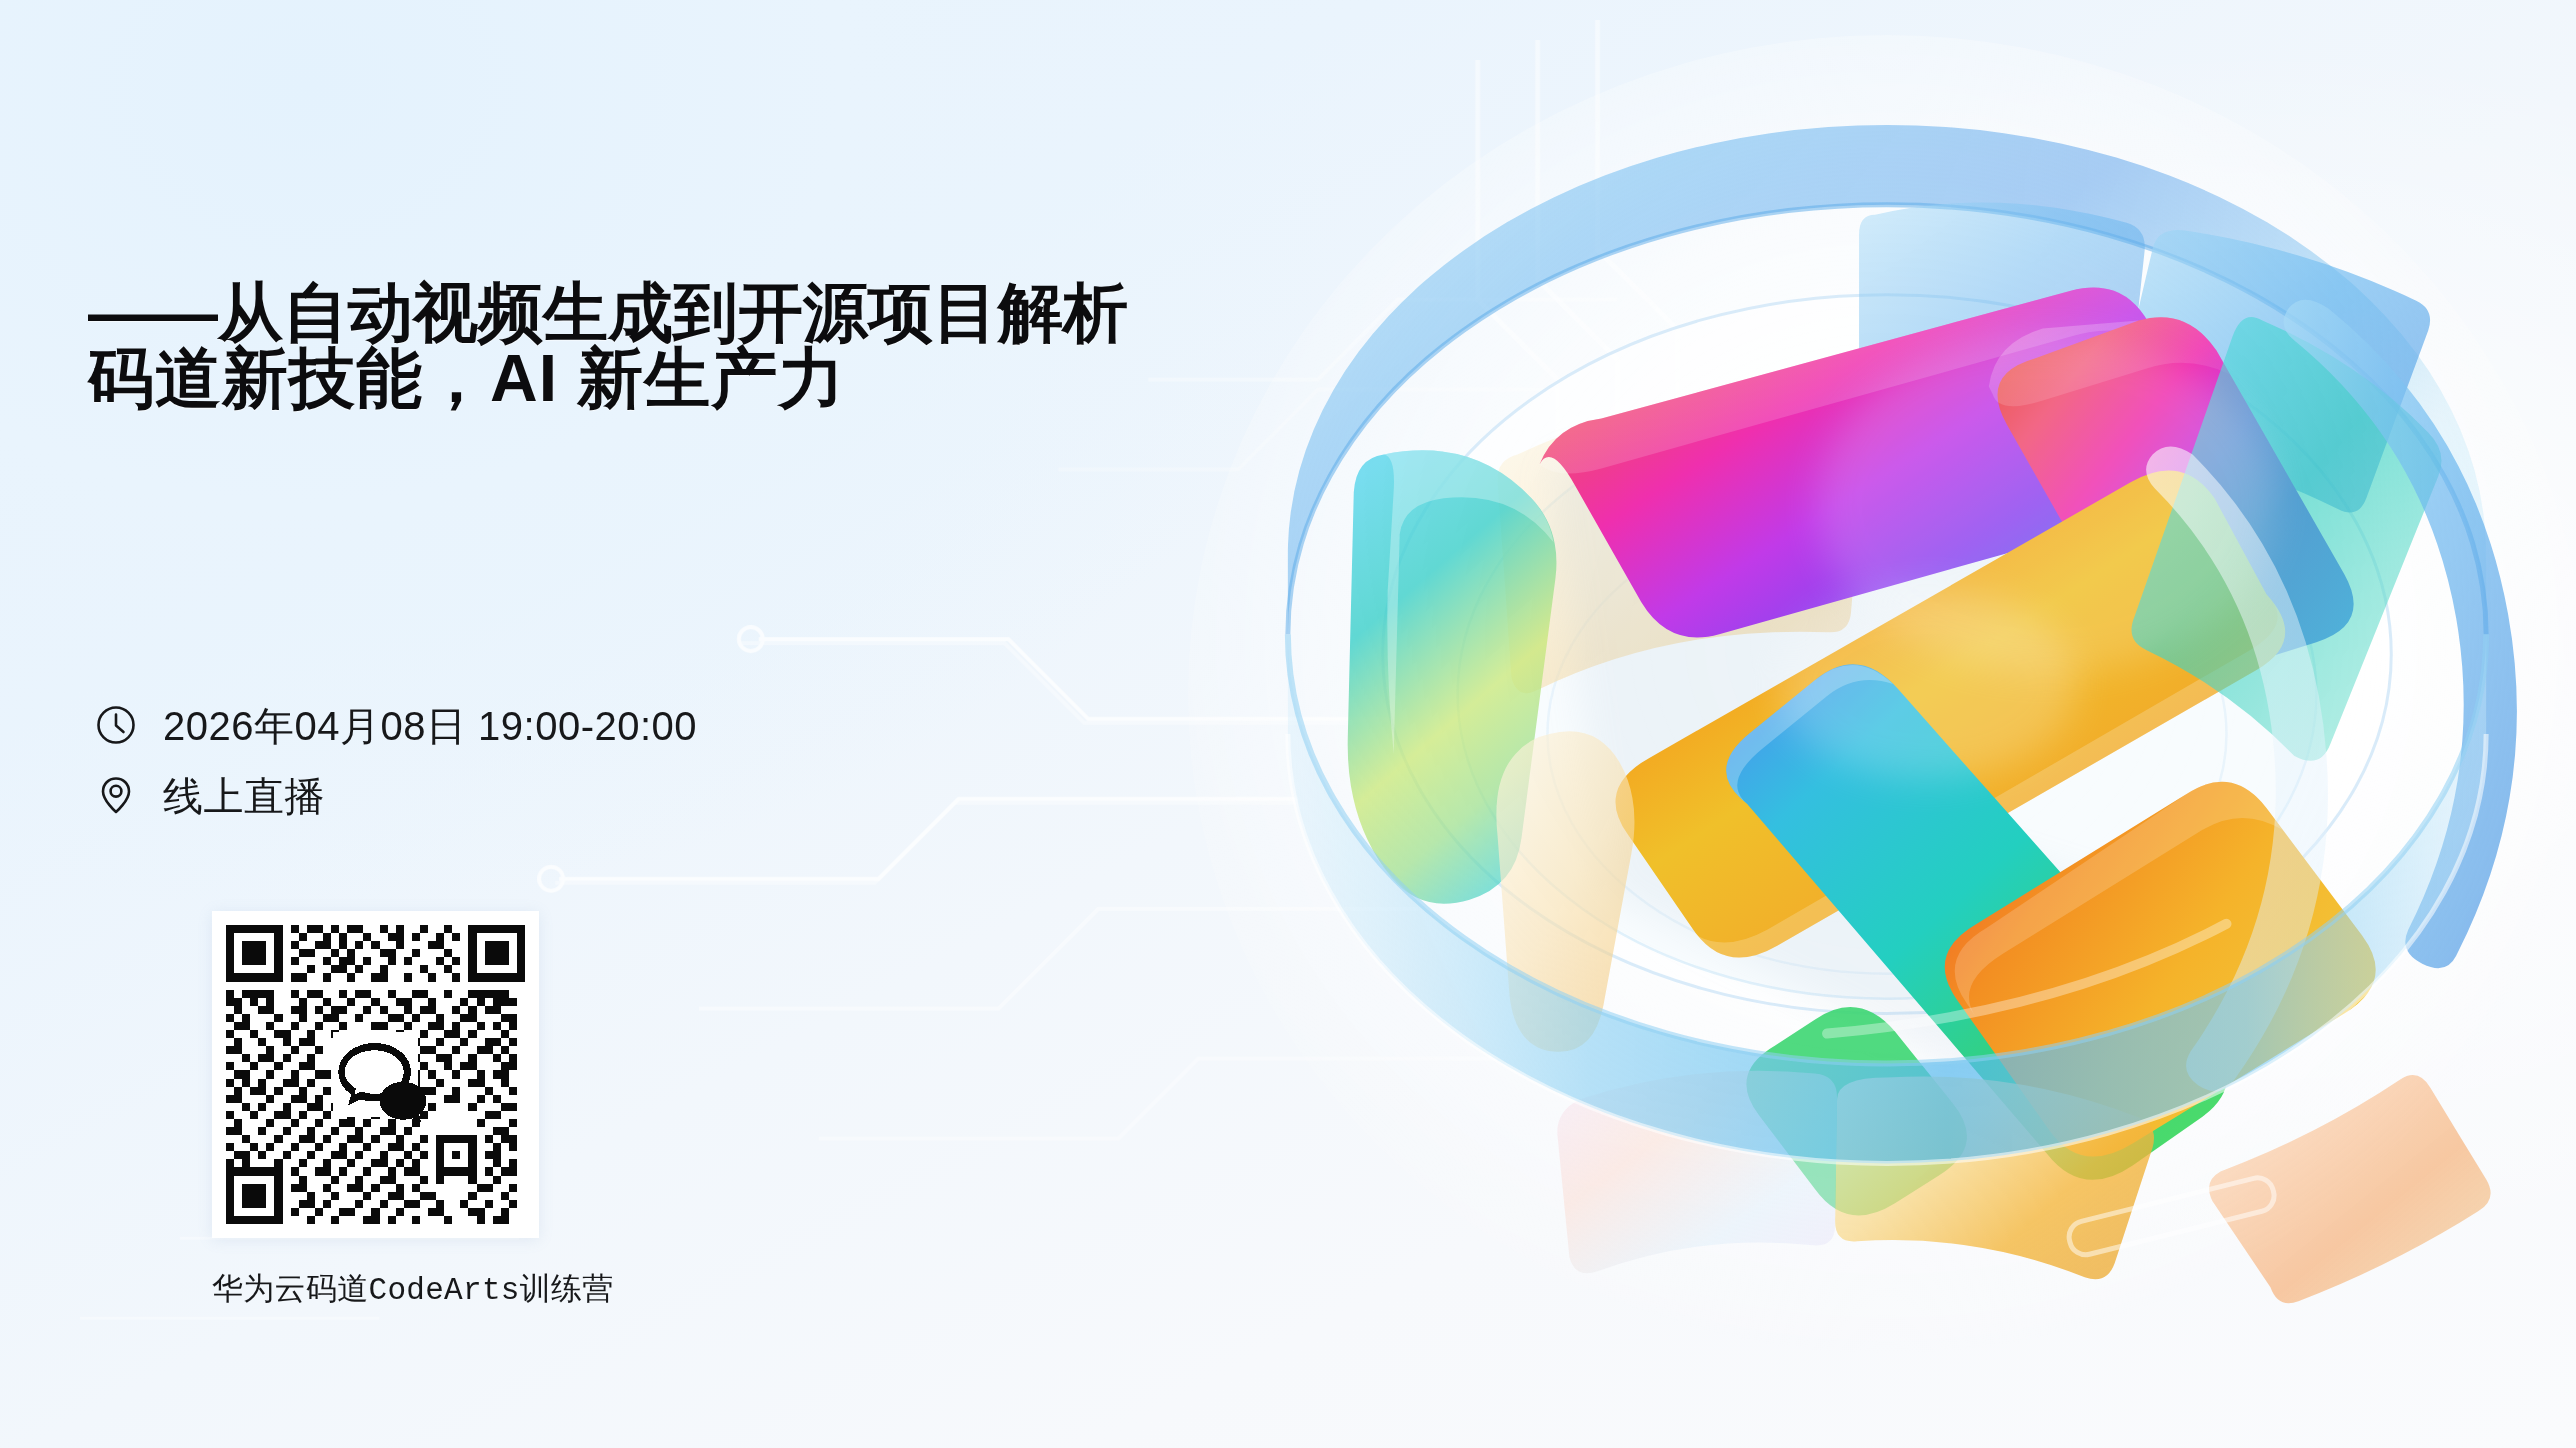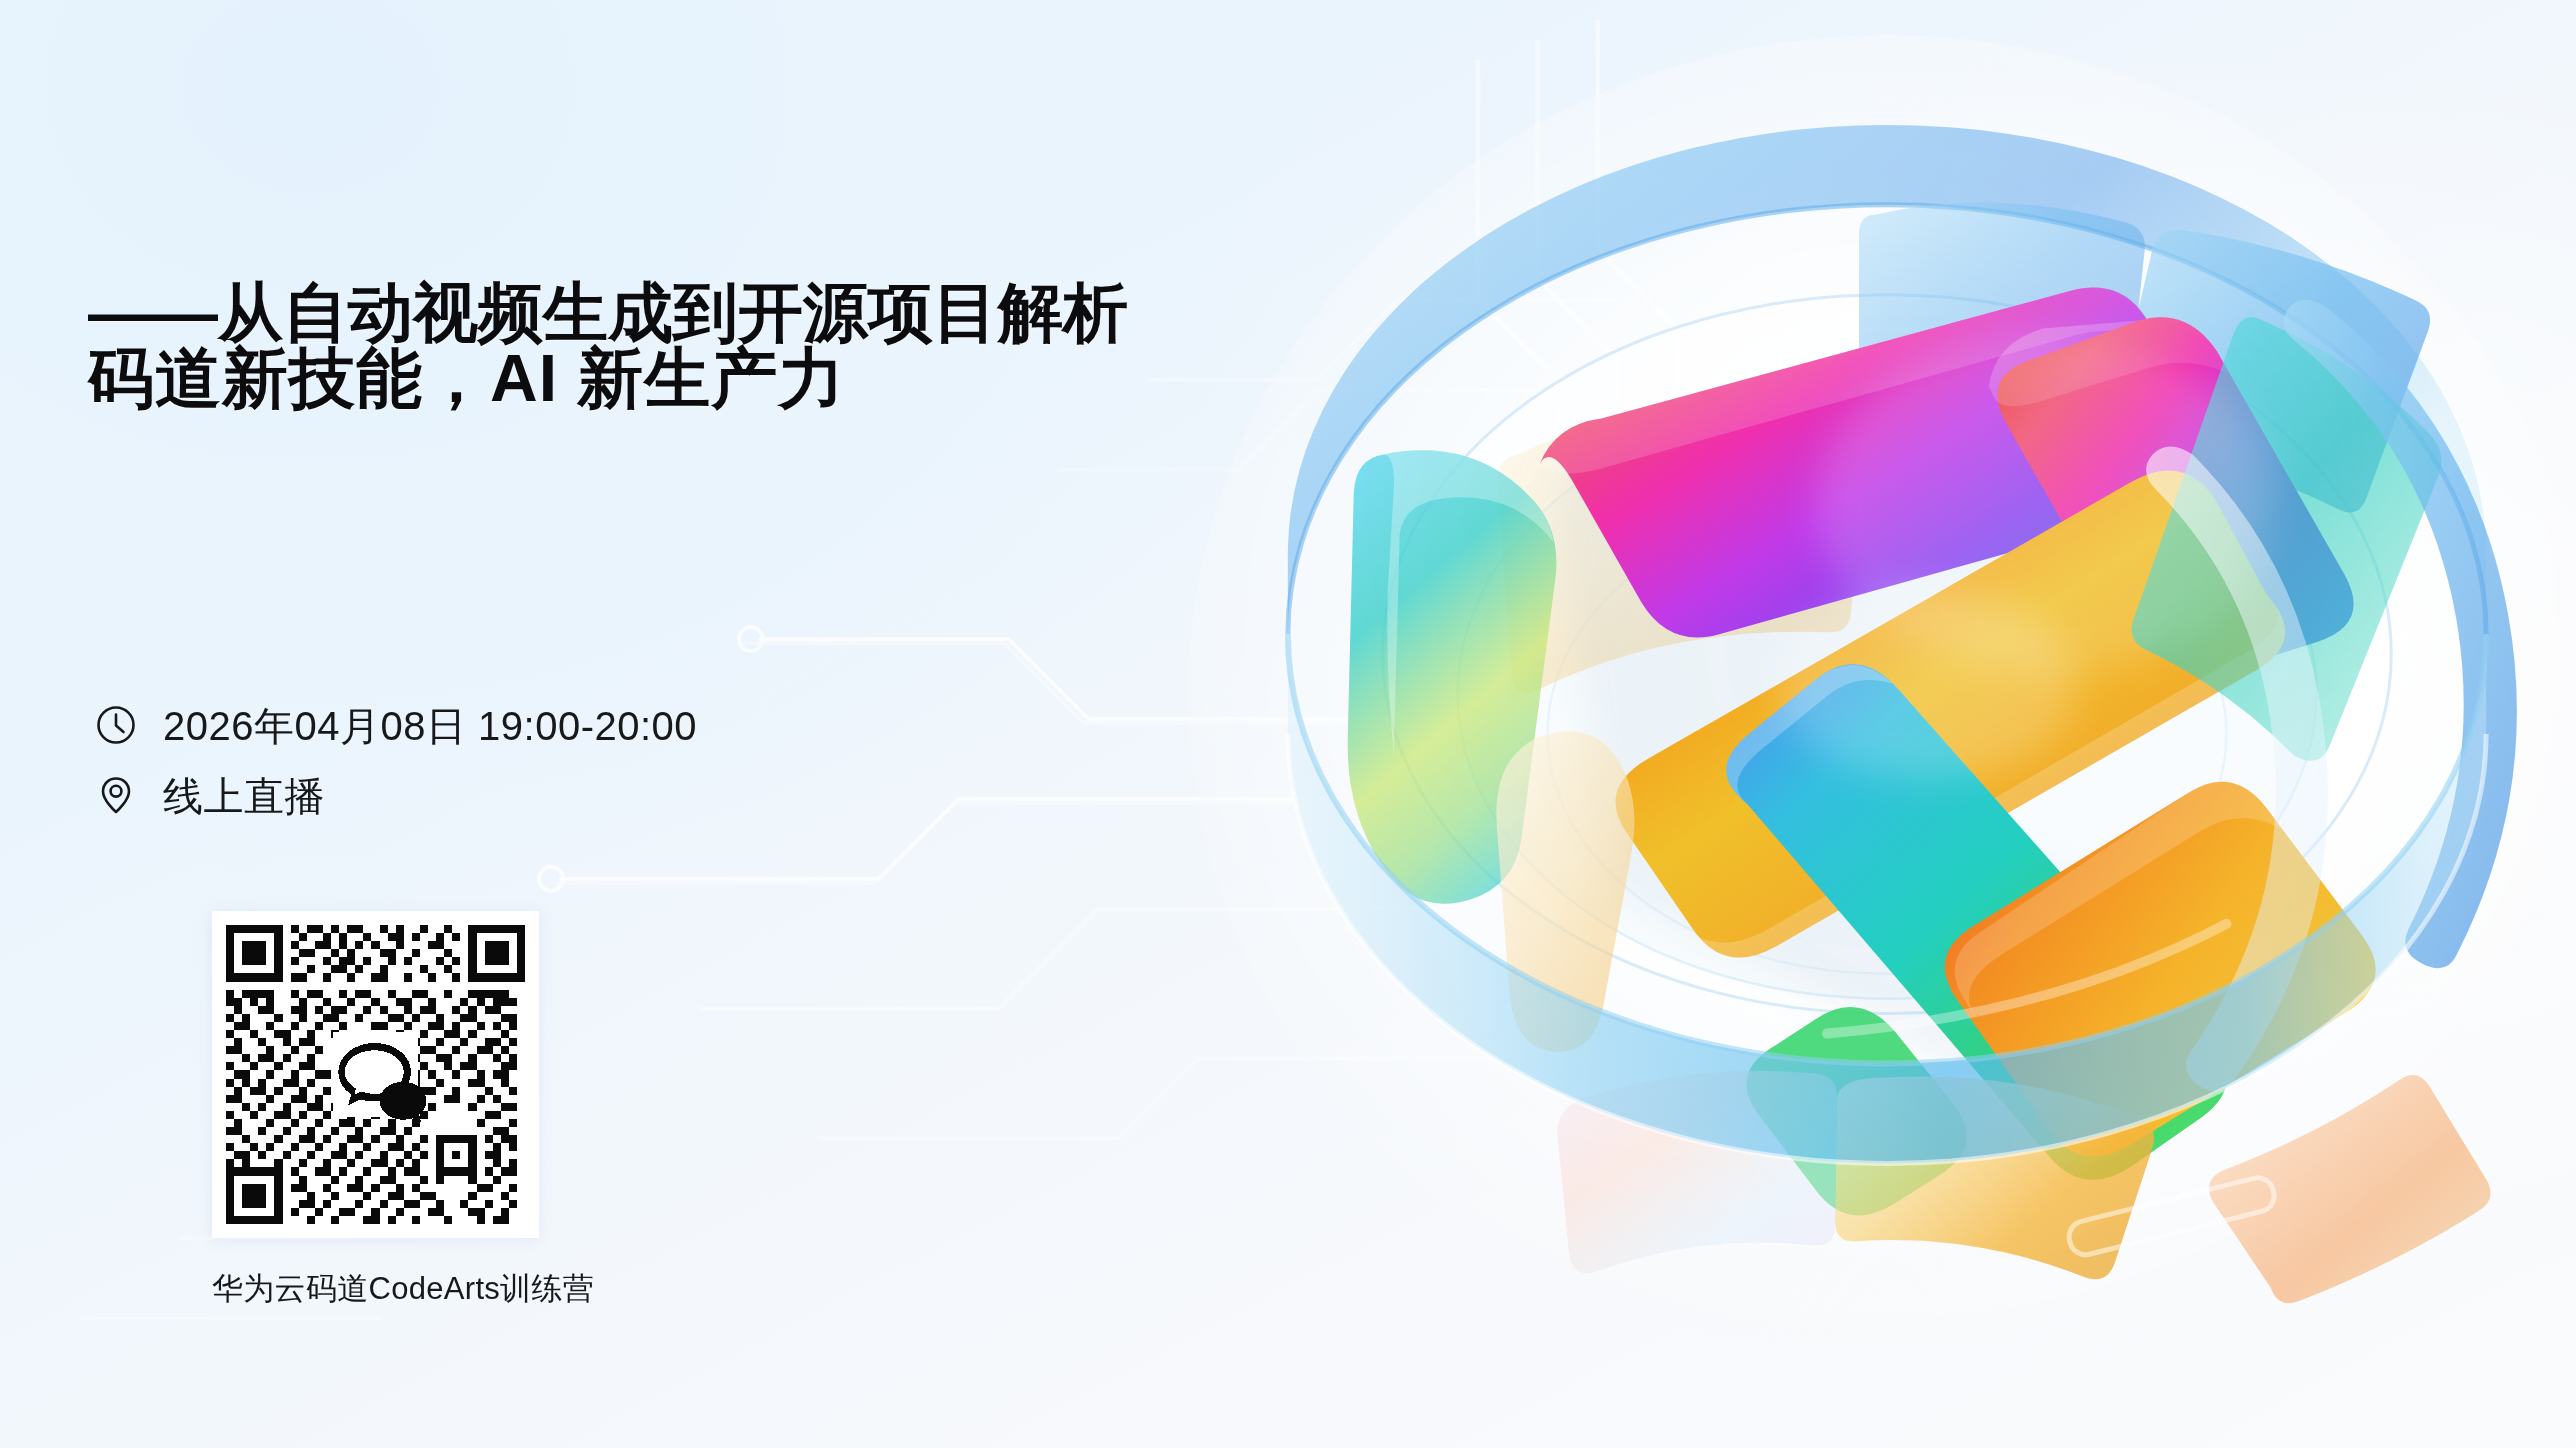--- a/index.html
+++ b/index.html
@@ -84,20 +84,21 @@
   }
   .qr-card svg { width:100%; height:100%; display:block; }
   .qr-caption {
     margin-top:30px;
     width:327px;
     text-align:right;
     color:#17181a;
     font-size:31px;
     letter-spacing:0.3px;
     white-space:nowrap;
+    font-family:Liberation Mono, monospace;
   }
 </style>
 </head>
 <body>
 
 <div id="poster">
 
   <div class="bg-layer">
     <svg class="circuit" viewBox="0 0 2580 1451" preserveAspectRatio="none">
       <g fill="none" stroke="#ffffff" stroke-width="4" opacity="0.85">

